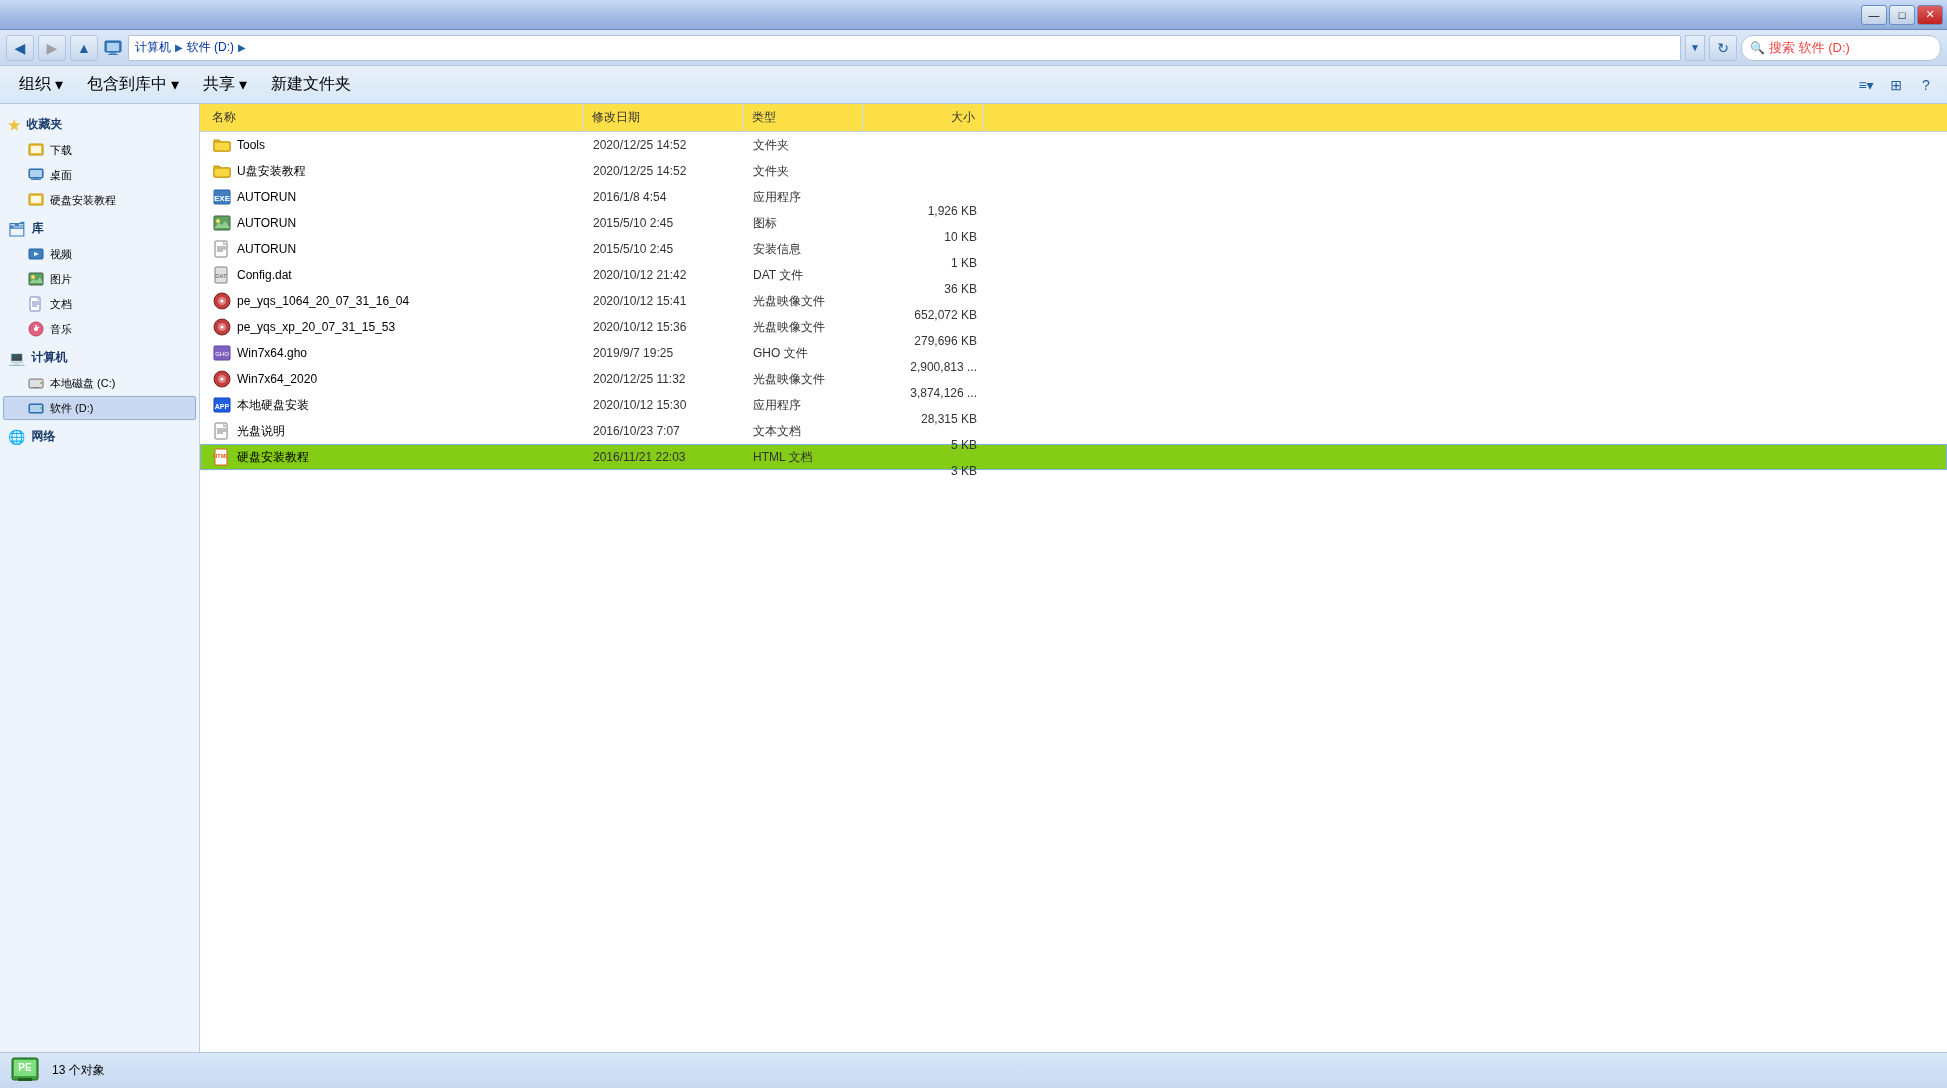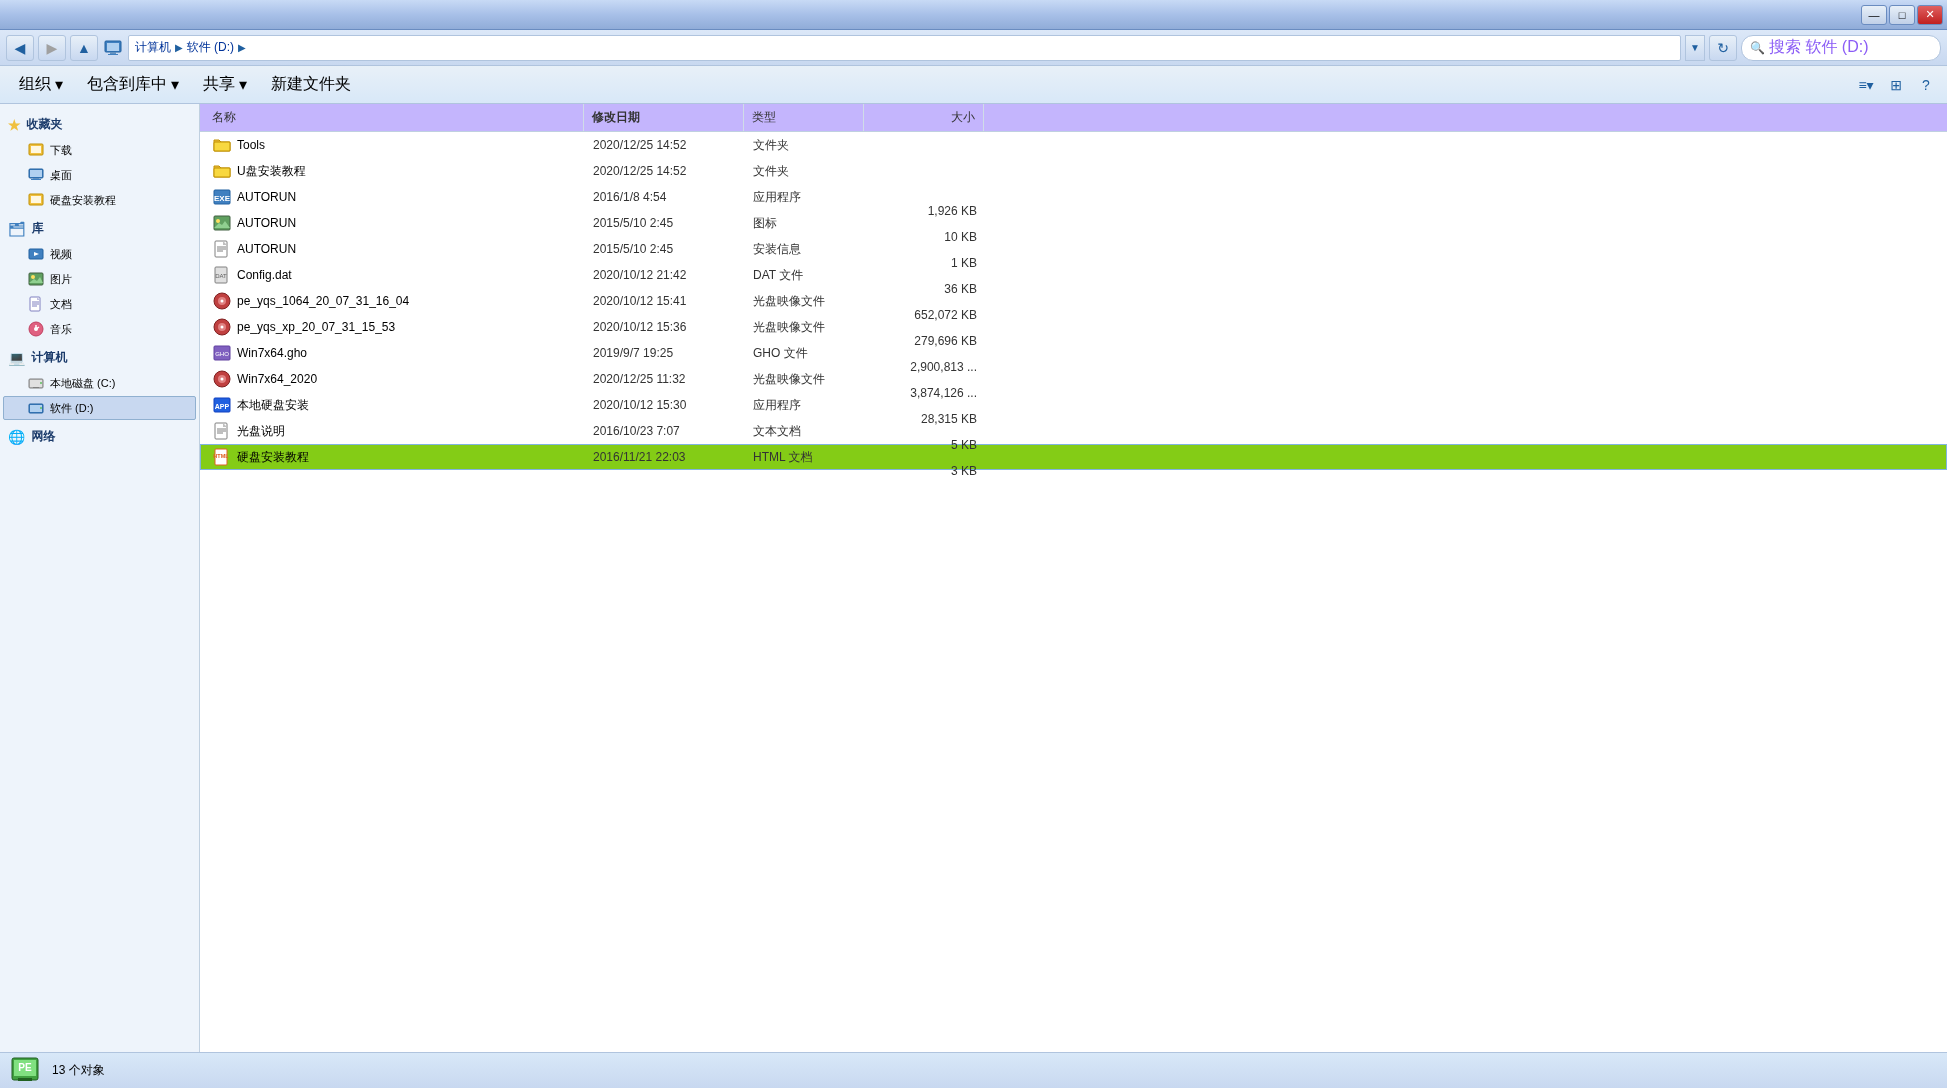--- a/index.html
+++ b/index.html
@@ -233,38 +233,38 @@
     
     .file-list-area {
       flex: 1;
       display: flex;
       flex-direction: column;
       overflow: hidden;
     }
     .column-header {
       display: flex;
       align-items: center;
-      background: #c4b5fd;
+      background: #fde047;
       border-bottom: 1px solid #c0d0e0;
       height: 28px;
       padding: 0 4px;
     }
     .col-header {
       display: flex;
       align-items: center;
       padding: 0 8px;
       height: 100%;
       font-size: 12px;
       font-weight: normal;
       color: #333;
       cursor: pointer;
       border-right: 1px solid #d0dce8;
     }
     .col-name { width: 380px; }
-    .col-date { width: 160px; font-weight: bold; }
+    .col-date { width: 160px; }
     .col-type { width: 120px; }
     .col-size { width: 120px; text-align: right; justify-content: flex-end; }
 
     .file-list {
       flex: 1;
       overflow-y: auto;
       background: #fff;
     }
     .file-row {
       display: flex;
@@ -358,21 +358,21 @@
     <span class="breadcrumb-arrow">▶</span>
     <span class="breadcrumb-item">软件 (D:)</span>
     <span class="breadcrumb-arrow">▶</span>
   </div>
 
   <div class="addr-dropdown">▼</div>
   <button class="refresh-btn">↻</button>
 
   <div class="search-bar">
     <span>🔍</span>
-    <span style="color:#8b5cf6;font-size:16px;">搜索 软件 (D:)</span>
+    <span style="color:#ef4444;font-size:13px;">搜索 软件 (D:)</span>
   </div>
 </div>
 
 <div class="toolbar">
   <button class="toolbar-btn">
     <span>组织</span>
     <span>▾</span>
   </button>
   <button class="toolbar-btn">
     <span>包含到库中</span>

